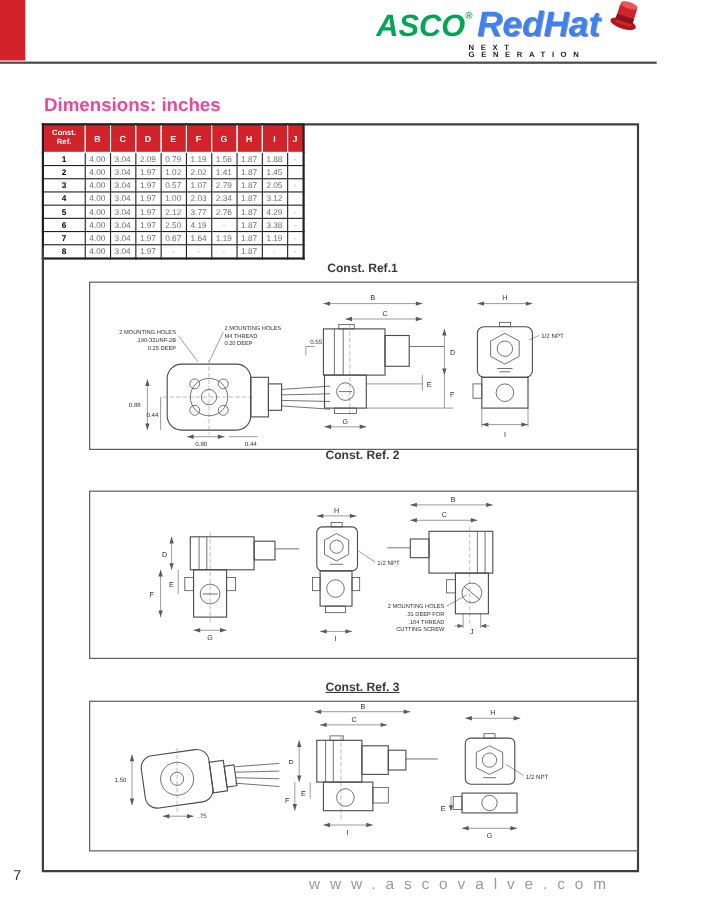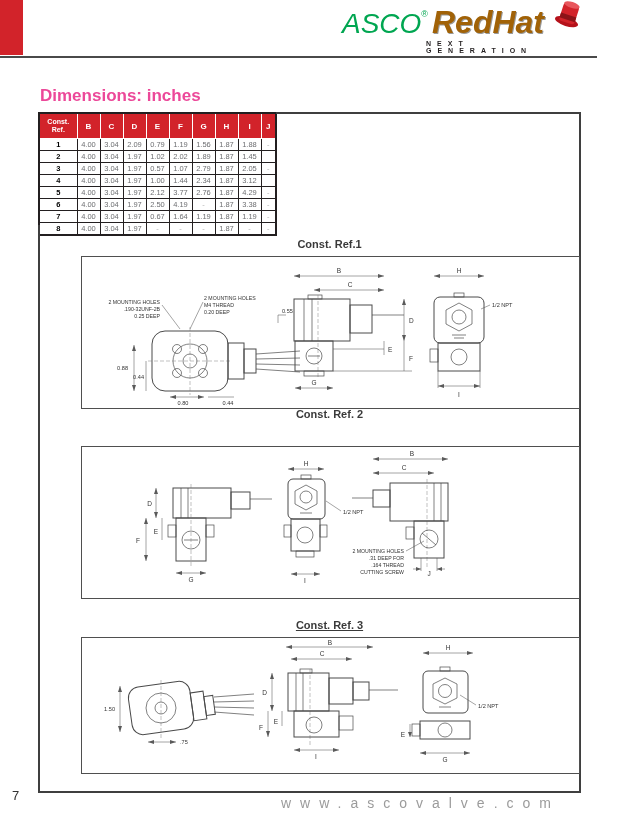--- a/index.html
+++ b/index.html
@@ -4,23 +4,23 @@
 <style>
   html,body{margin:0;padding:0;background:#fff;}
   body{font-family:"Liberation Sans",sans-serif;color:#231F20;}
   .page{position:relative;width:638px;height:826px;background:#fff;overflow:hidden;}
 
   
   .red-block{position:absolute;left:0;top:0;width:23px;height:55px;background:#D2232A;}
   .header-rule{position:absolute;left:0;top:56px;width:597px;height:2px;background:#4a4a4a;}
   .logo{position:absolute;left:342px;top:6px;width:240px;height:50px;}
   .logo-row{display:flex;align-items:flex-end;}
-  .logo-asco{font-size:28px;font-weight:400;font-style:italic;color:#00A651;letter-spacing:0px;line-height:1;}
+  .logo-asco{font-size:28px;font-weight:700;font-style:italic;color:#00A651;letter-spacing:0px;line-height:1;}
   .logo-reg{font-size:9px;color:#00A651;vertical-align:top;font-style:normal;}
-  .logo-redhat{font-size:32px;font-weight:800;font-style:italic;color:#a16207;line-height:1;margin-left:4px;text-shadow:1px 1px 0 #9a9a9a;}
+  .logo-redhat{font-size:32px;font-weight:800;font-style:italic;color:#3b82f6;line-height:1;margin-left:4px;text-shadow:1px 1px 0 #9a9a9a;}
   .logo-hat{position:absolute;right:-4px;top:-8px;}
   .logo-tagline{font-size:7px;font-weight:bold;letter-spacing:6px;color:#231F20;margin:2px 0 0 84px;}
 
   
   .page-title{position:absolute;left:40px;top:86px;font-size:17px;font-weight:600;color:#ec4899;}
 
   
   .dim-table{position:absolute;left:38px;top:112px;border-collapse:collapse;table-layout:fixed;background:#fff;}
   .dim-table th,.dim-table td{border:1px solid #231F20;padding:0;text-align:center;overflow:hidden;}
   .dim-table{border:2px solid #231F20;}
@@ -121,21 +121,21 @@
           <td>1.88</td>
           <td class="dash">-</td>
         </tr>
         <tr>
           <td class="ref">2</td>
           <td>4.00</td>
           <td>3.04</td>
           <td>1.97</td>
           <td>1.02</td>
           <td>2.02</td>
-          <td>1.89</td>
+          <td>1.41</td>
           <td>1.87</td>
           <td>1.45</td>
           <td></td>
         </tr>
         <tr>
           <td class="ref">3</td>
           <td>4.00</td>
           <td>3.04</td>
           <td>1.97</td>
           <td>0.57</td>
@@ -144,21 +144,21 @@
           <td>1.87</td>
           <td>2.05</td>
           <td class="dash">-</td>
         </tr>
         <tr>
           <td class="ref">4</td>
           <td>4.00</td>
           <td>3.04</td>
           <td>1.97</td>
           <td>1.00</td>
-          <td>1.44</td>
+          <td>2.03</td>
           <td>2.34</td>
           <td>1.87</td>
           <td>3.12</td>
           <td></td>
         </tr>
         <tr>
           <td class="ref">5</td>
           <td>4.00</td>
           <td>3.04</td>
           <td>1.97</td>

